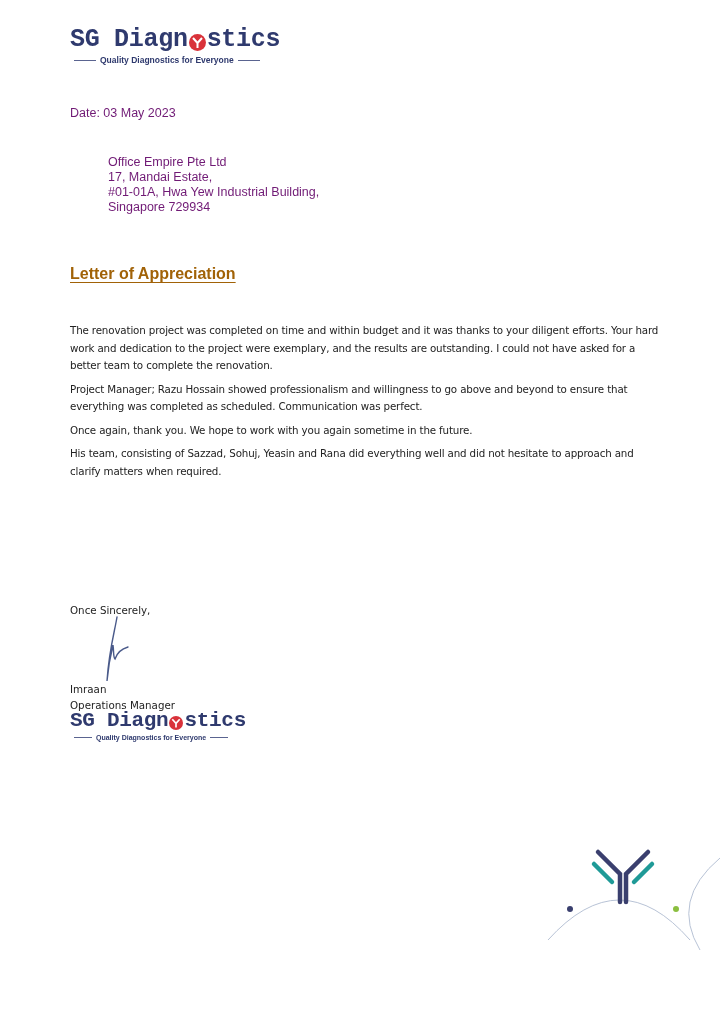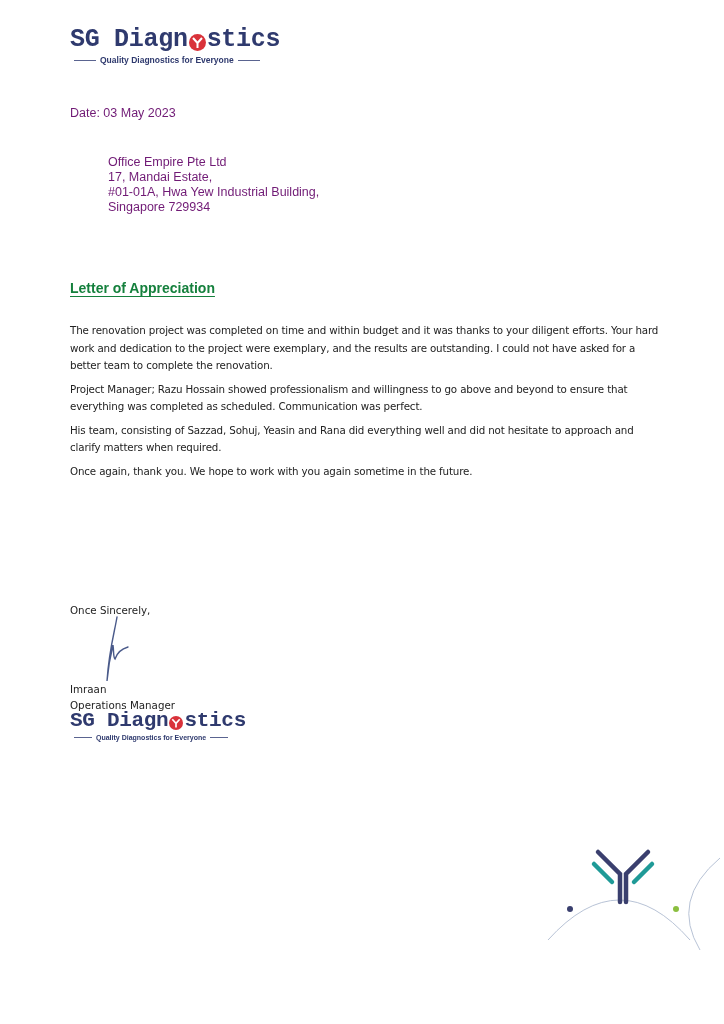--- a/index.html
+++ b/index.html
@@ -12,21 +12,21 @@
   .tagline .line { display:inline-block; width:22px; height:1px; background:#5a6490; margin:0 4px; }
   .logo.small { left:70px; top:709px; }
   .logo.small .logo-word { font-size:21px; line-height:24px; }
   .logo.small .logo-o { width:14px; height:14px; margin-top:3px; }
   .logo.small .tagline { font-size:7px; }
   .logo.small .tagline .line { width:18px; }
 
   .arial { font-family:Liberation Sans, sans-serif; font-size:12.5px; color:#701a75; }
   .date { position:absolute; left:70px; top:106px; }
   .address { position:absolute; left:84px; top:155px; line-height:15px;margin-left:24px; }
-  .title { position:absolute; left:70px; top:265px; font-size:14px; font-weight:bold; text-decoration:underline; text-underline-offset:3px; color:#15803d;margin-top:15px; }
+  .title { position:absolute; left:70px; top:265px; font-size:16px; font-weight:bold; text-decoration:underline; text-underline-offset:3px; color:#a16207; }
   .body { position:absolute; left:70px; top:322px; width:590px; font-family:"DejaVu Sans", sans-serif; font-size:10.3px; color:#222; line-height:17.5px; letter-spacing:-0.15px; }
   .body p { margin:0 0 6px 0; }
   .signoff { position:absolute; left:70px; top:604px; font-family:"DejaVu Sans", sans-serif; font-size:10.3px; color:#222; }
   .signature { position:absolute; left:95px; top:615px; }
   .signer { position:absolute; left:70px; top:681px; font-family:"DejaVu Sans", sans-serif; font-size:10.3px; color:#222; line-height:16px; }
   .corner { position:absolute; left:540px; top:840px; }
 </style>
 </head>
 <body>
 
@@ -54,22 +54,22 @@
   <div>17, Mandai Estate,</div>
   <div>#01-01A, Hwa Yew Industrial Building,</div>
   <div>Singapore 729934</div>
 </div>
 
 <div class="title">Letter of Appreciation</div>
 
 <div class="body">
   <p>The renovation project was completed on time and within budget and it was thanks to your diligent efforts. Your hard work and dedication to the project were exemplary, and the results are outstanding. I could not have asked for a better team to complete the renovation.</p>
   <p>Project Manager; Razu Hossain showed professionalism and willingness to go above and beyond to ensure that everything was completed as scheduled. Communication was perfect.</p>
+  <p>Once again, thank you. We hope to work with you again sometime in the future.</p>
   <p>His team, consisting of Sazzad, Sohuj, Yeasin and Rana did everything well and did not hesitate to approach and clarify matters when required.</p>
-  <p>Once again, thank you. We hope to work with you again sometime in the future.</p>
 </div>
 
 <div class="signoff">Once Sincerely,</div>
 
 <div class="signature">
   <svg width="50" height="70" viewBox="0 0 50 70">
     <path d="M22 2 C20 15, 14 35, 12 66 C13 55, 15 42, 18 30 C19 36, 18 42, 20 44 C22 38, 26 34, 33 32" stroke="#4a5a8a" stroke-width="1.4" fill="none" stroke-linecap="round"></path>
   </svg>
 </div>
 

